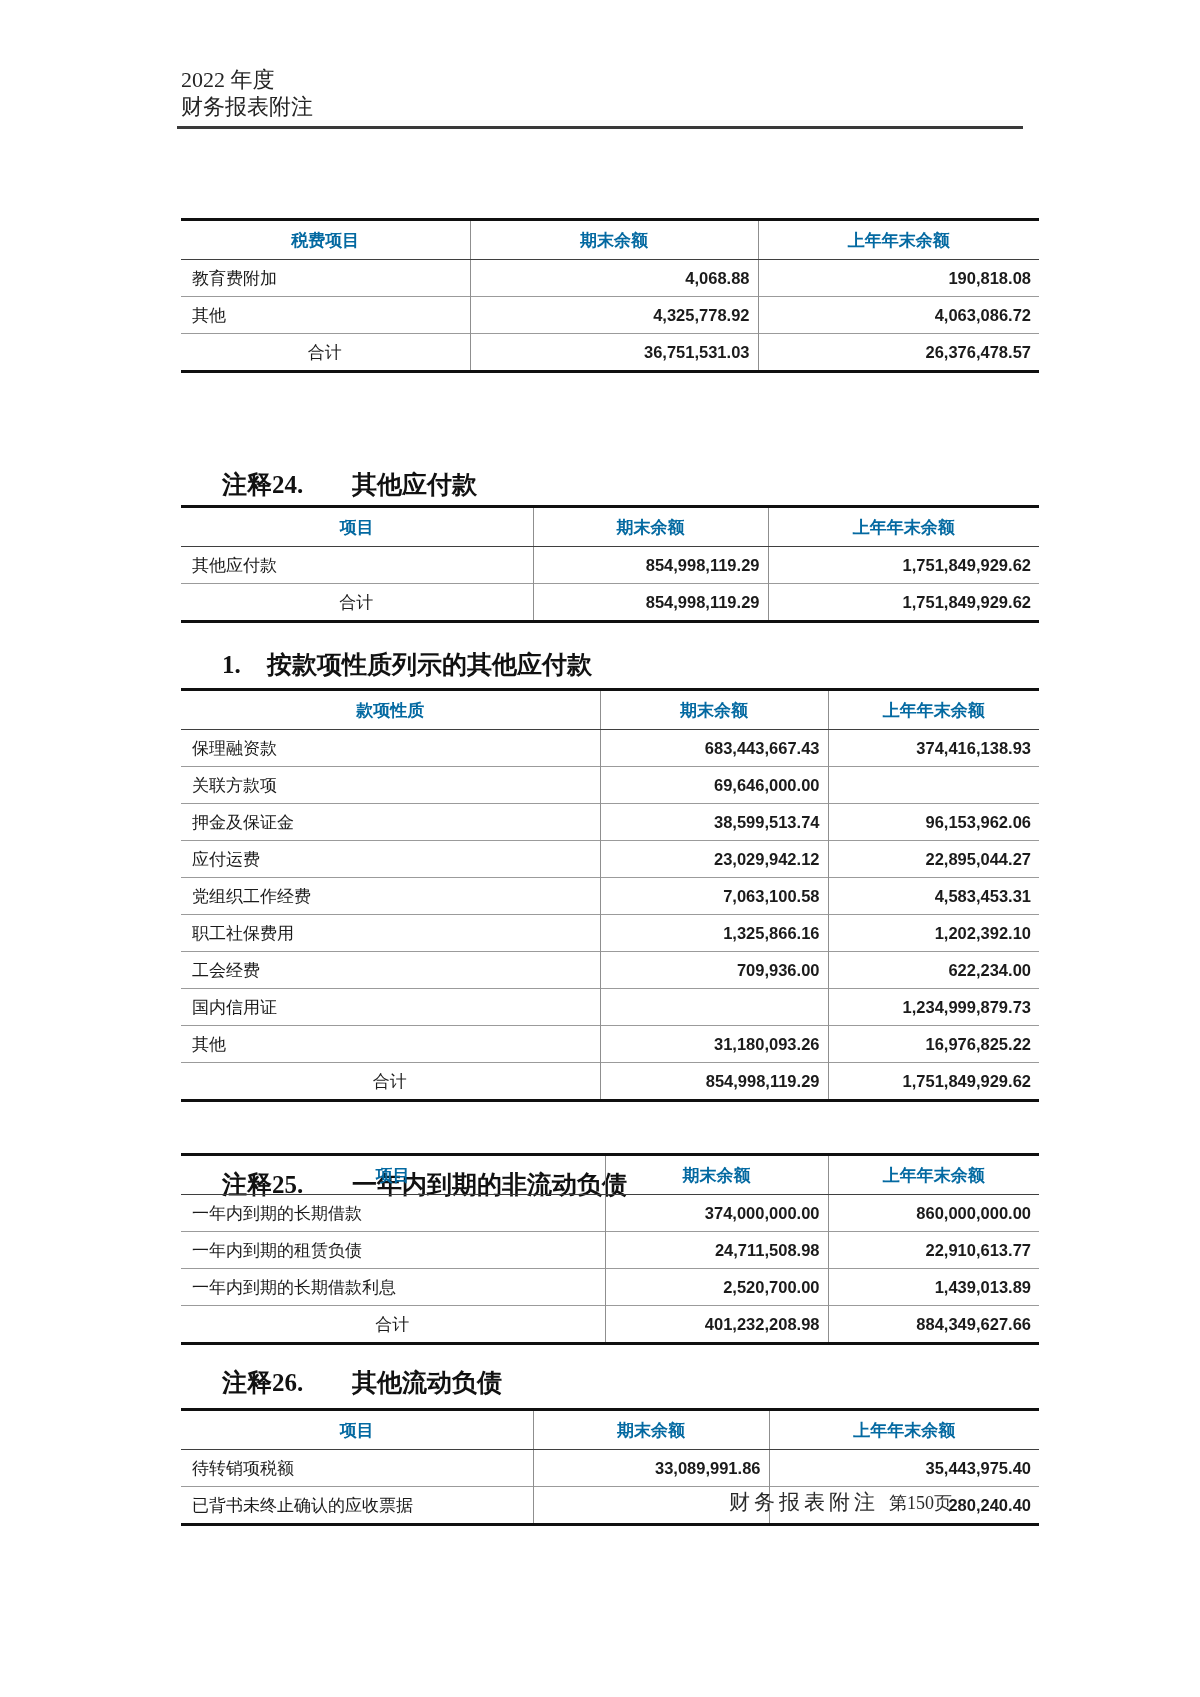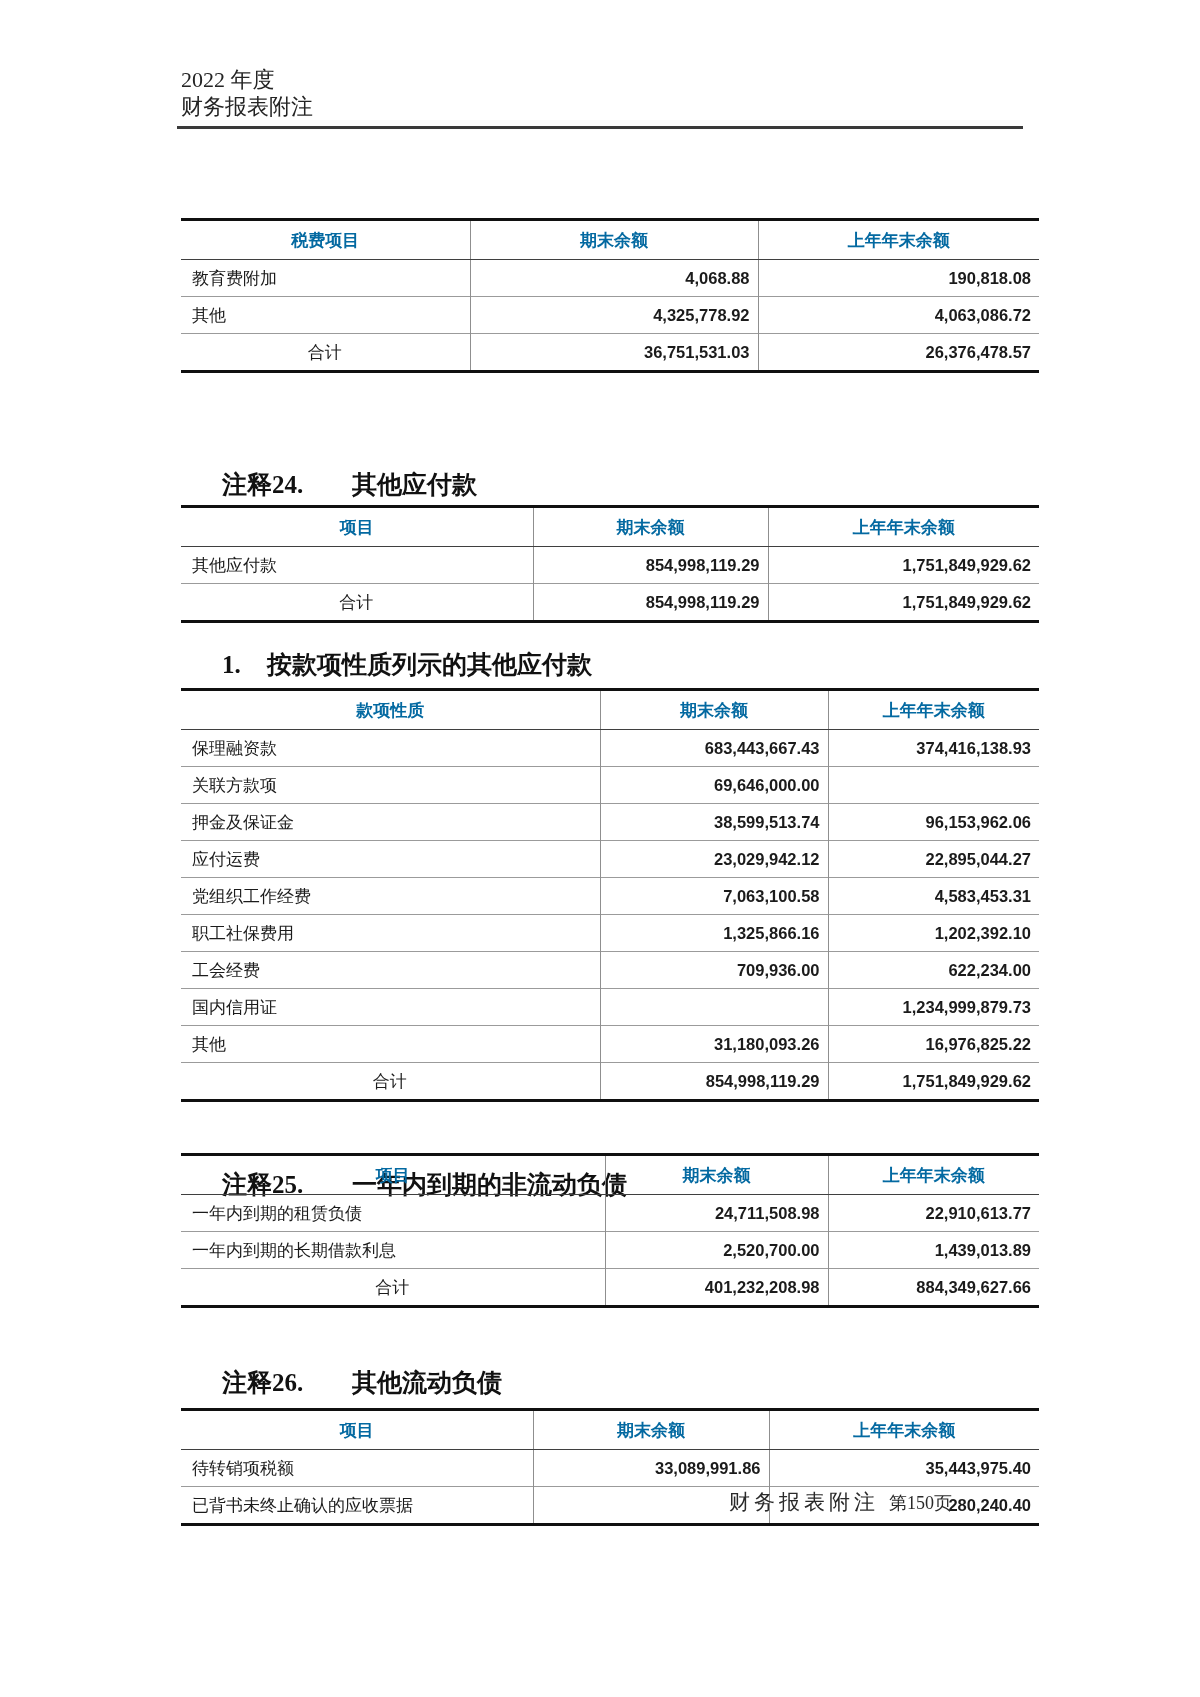--- a/index.html
+++ b/index.html
@@ -212,20 +212,25 @@
     </colgroup>
   <thead>
     <tr>
       <th>项目</th>
       <th>期末余额</th>
       <th>上年年末余额</th>
     </tr>
   </thead>
   <tbody>
     <tr>
+      <td class="c-item">一年内到期的长期借款</td>
+      <td class="c-num">374,000,000.00</td>
+      <td class="c-num">860,000,000.00</td>
+    </tr>
+    <tr>
       <td class="c-item">一年内到期的租赁负债</td>
       <td class="c-num">24,711,508.98</td>
       <td class="c-num">22,910,613.77</td>
     </tr>
     <tr>
       <td class="c-item">一年内到期的长期借款利息</td>
       <td class="c-num">2,520,700.00</td>
       <td class="c-num">1,439,013.89</td>
     </tr>
     <tr class="total-row">

